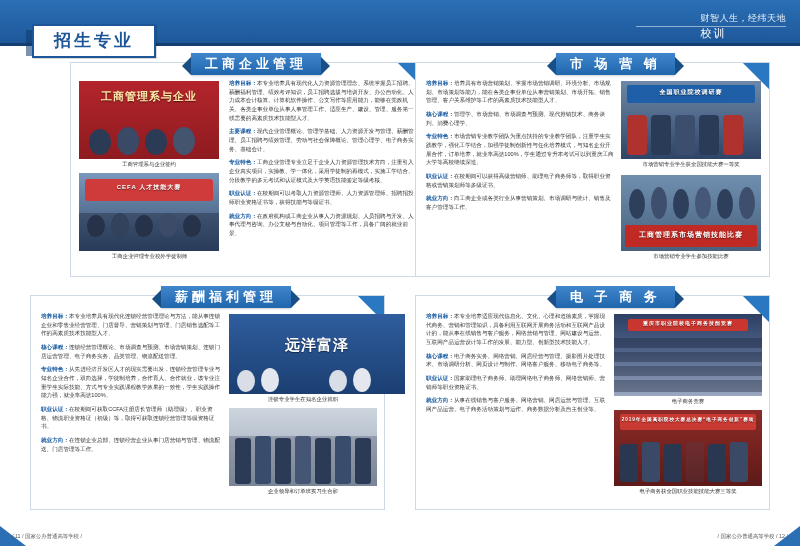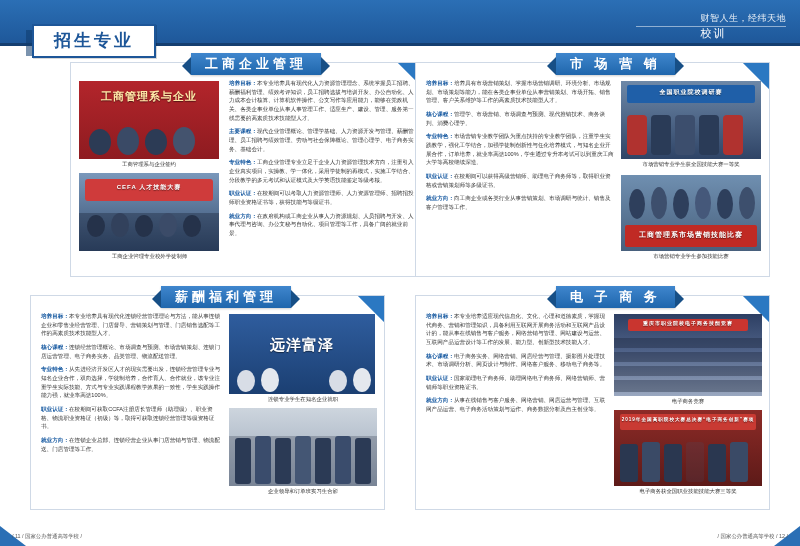--- a/index.html
+++ b/index.html
@@ -342,21 +342,21 @@
         <span class="lbl">专业特色：</span><span class="body">从先进经济开发区人才的现实需要出发，连锁经营管理专业与知名企业合作，双向选择，学徒制培养，合作育人、合作就业，该专业注重学生实际技能、方式与专业实践课程教学效果的一致性，学生实践操作能力强，就业率高达100%。</span>
       </div>
       <div class="para">
         <span class="lbl">职业认证：</span><span class="body">在校期间可获取CCFA注册店长管理师（助理级）、职业资格、物流职业资格证（初级）等，取得可获取连锁经营管理等级资格证书。</span>
       </div>
       <div class="para">
         <span class="lbl">就业方向：</span><span class="body">在连锁企业总部、连锁经营企业从事门店营销与管理、物流配送、门店管理等工作。</span>
       </div>
     </div>
 
-    <div class="photo" style="left:198px; top:18px; width:146px; height:80px;">
+    <div class="photo" style="left:198px; top:18px; width:176px; height:80px;">
       <div class="ph-inner" style="background:linear-gradient(180deg,#2f5d9e 0%, #1b3f72 100%);"></div>
       <div class="ptext" style="top:22px; font-size:15px;">远洋富泽</div>
       <div class="blob" style="left:8px; top:56px; width:18px; height:22px; background:#d8dde6;"></div>
       <div class="blob" style="left:32px; top:54px; width:18px; height:24px; background:#e4e8ee;"></div>
       <div class="blob" style="left:100px; top:56px; width:18px; height:22px; background:#d8dde6;"></div>
       <div class="blob" style="left:124px; top:54px; width:18px; height:24px; background:#e4e8ee;"></div>
     </div>
     <div class="cap" style="left:196px; top:100px; width:152px;">连锁专业学生在知名企业就职</div>
 
     <div class="photo" style="left:198px; top:112px; width:148px; height:78px;">

